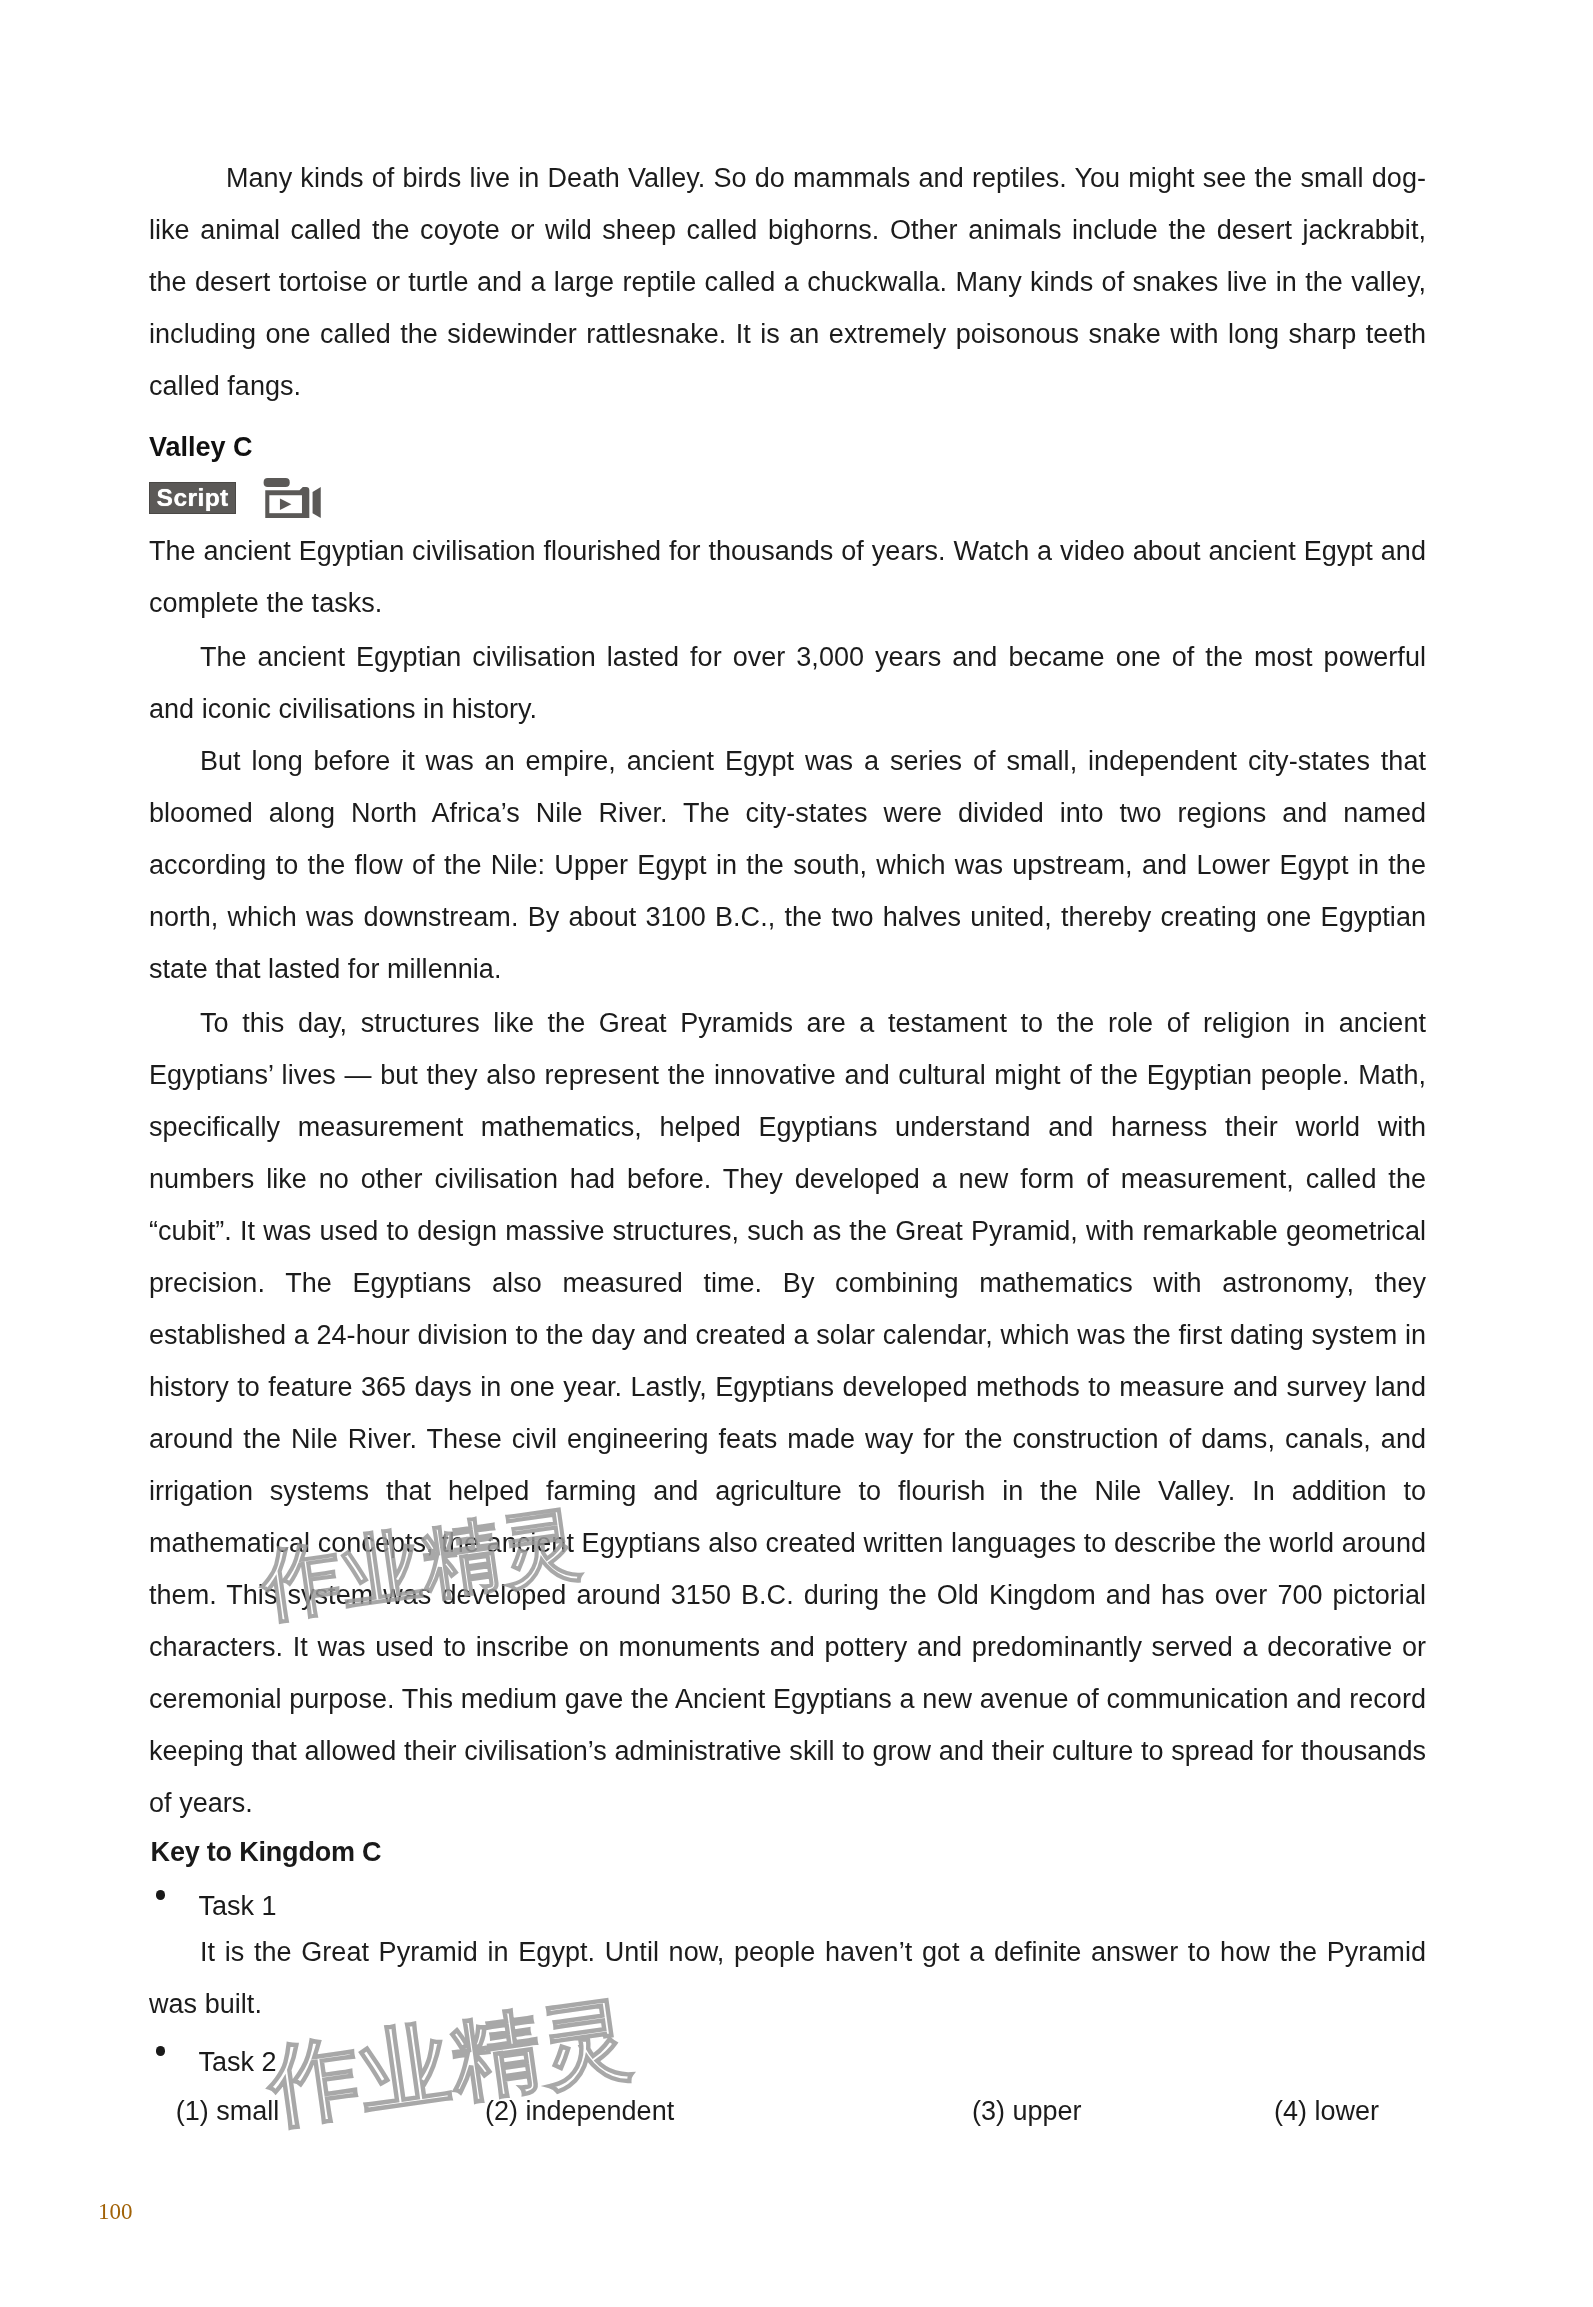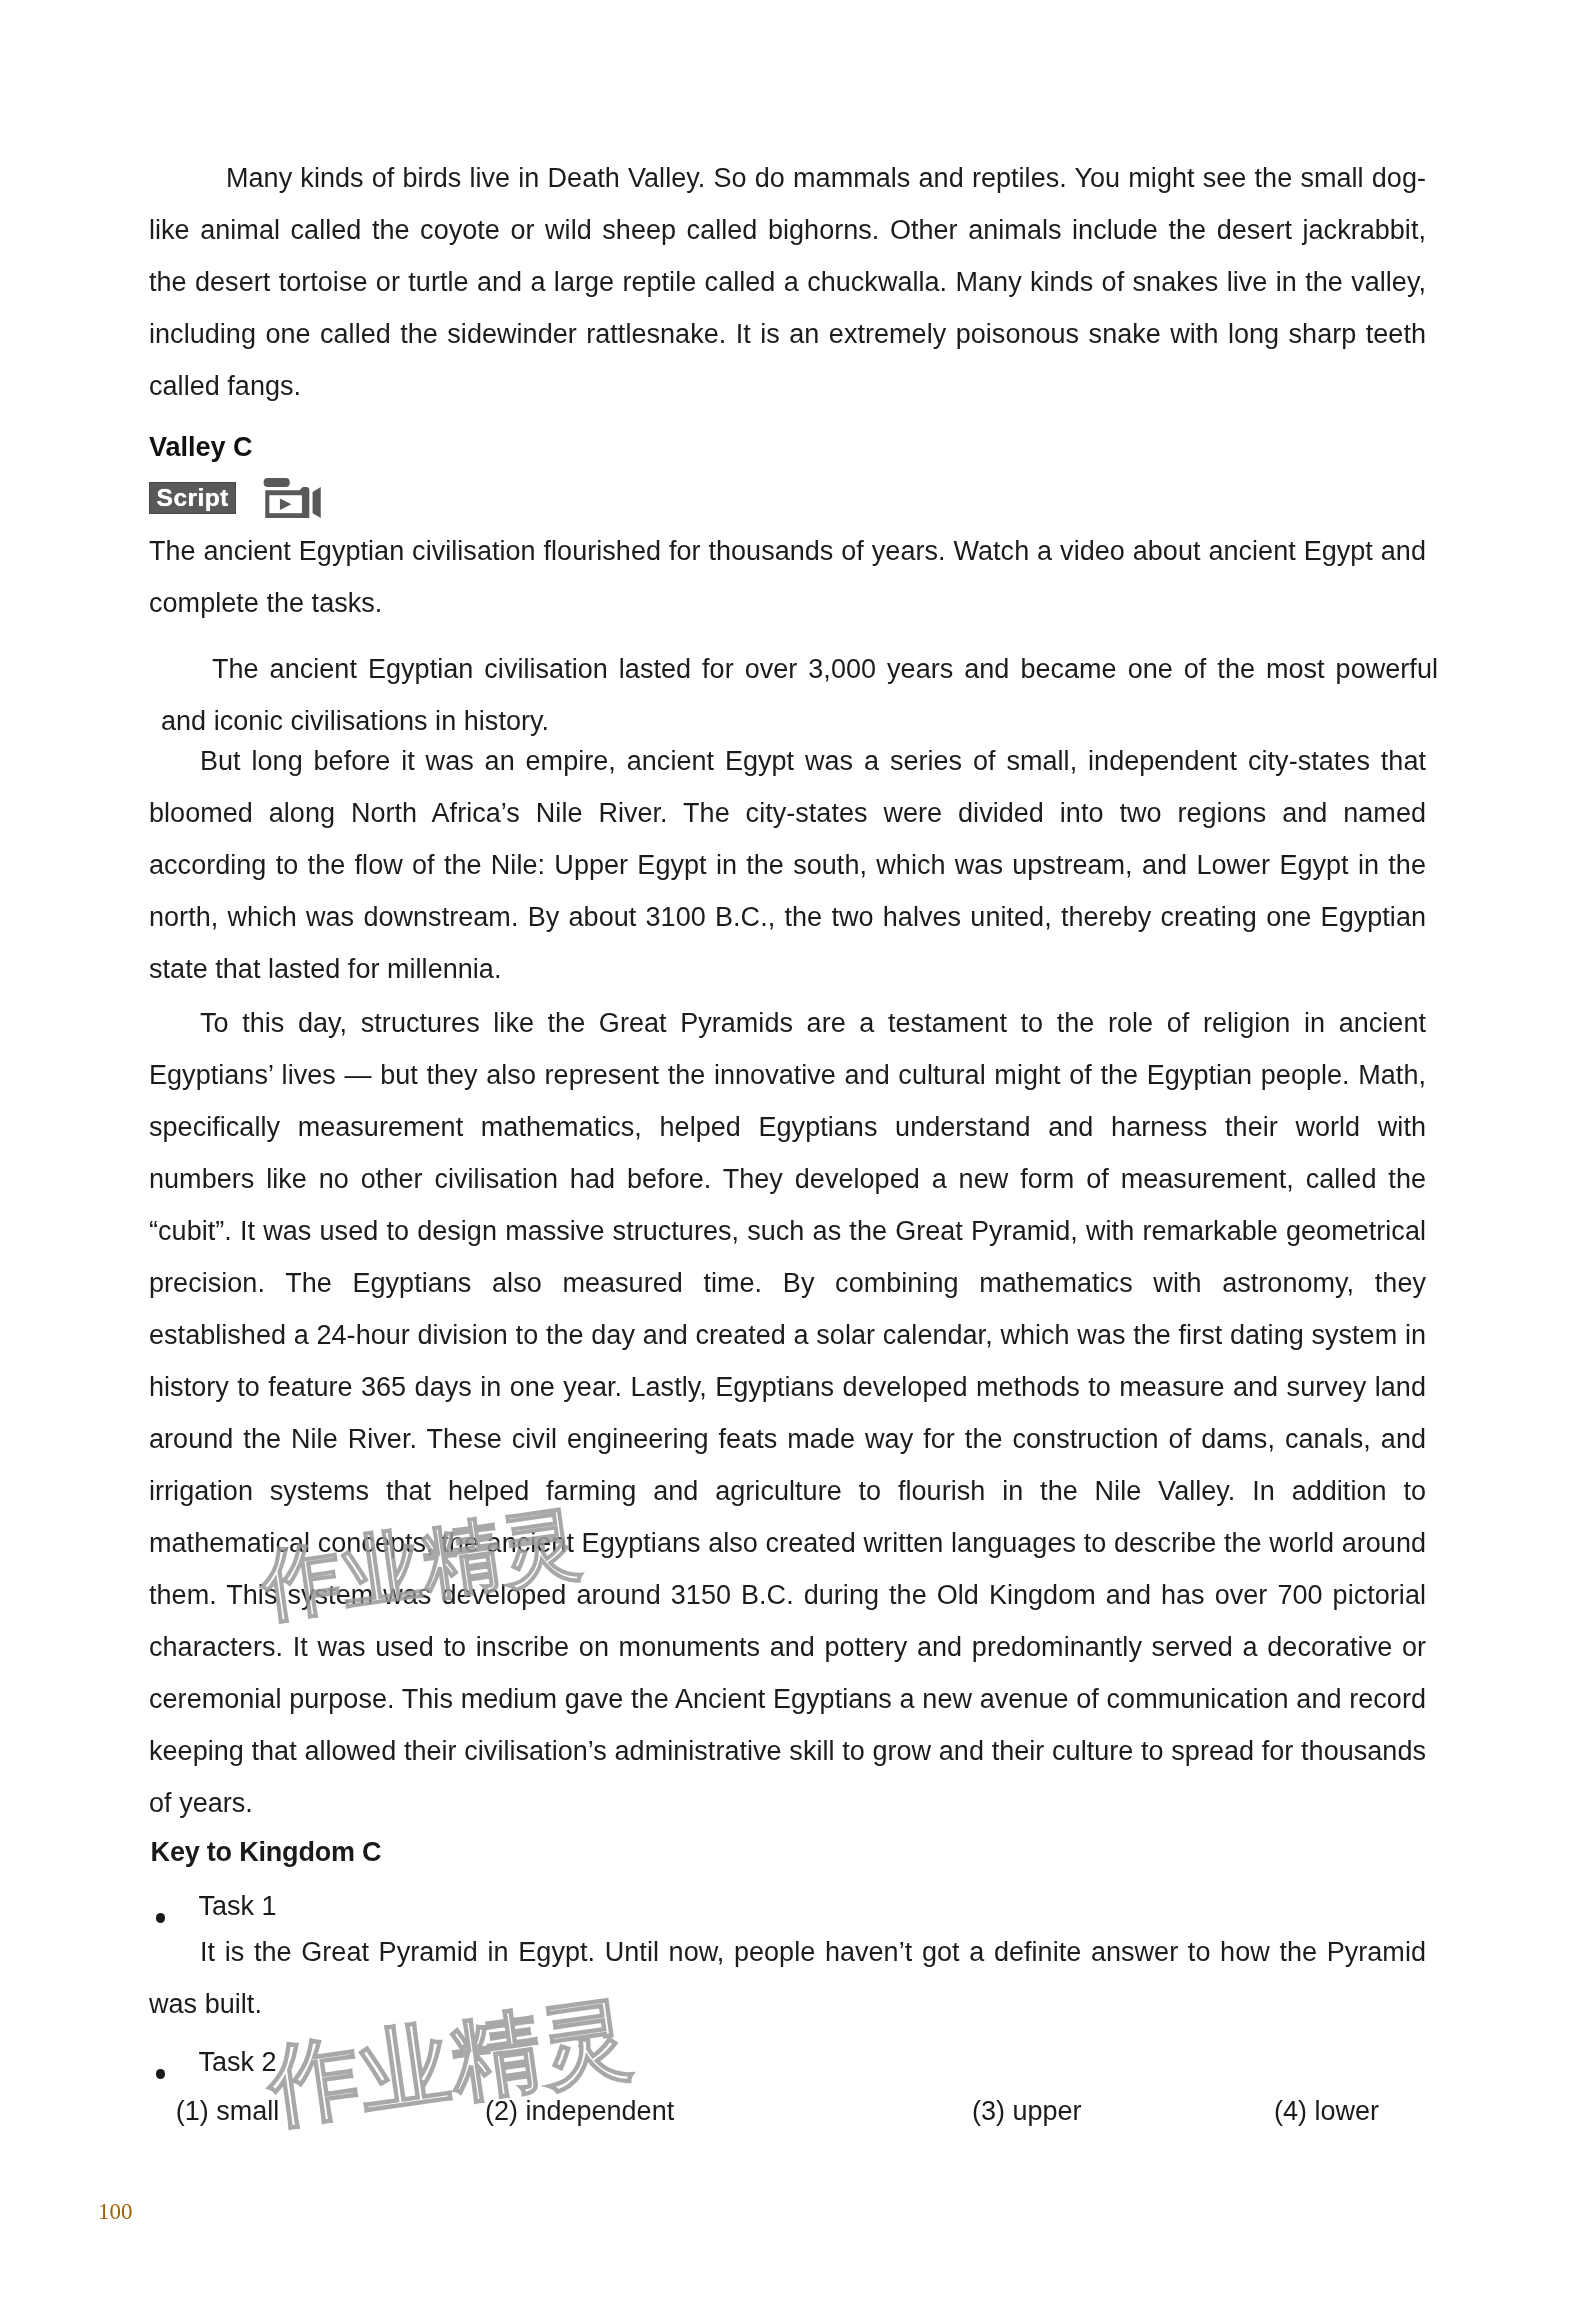--- a/index.html
+++ b/index.html
@@ -78,21 +78,21 @@
       width: 62px;
       height: 43px;
       display: block;
     }
     .task-row {
       position: absolute;
       left: 6.6px;
       font-size: 27px;
       line-height: 33px;
       display: flex;
-      align-items: flex-end;
+      align-items: flex-start;
       color: #1a1a1a;
     }
     .bullet {
       width: 9.9px;
       height: 9.9px;
       border-radius: 50%;
       background: #1a1a1a;
       margin-right: 33px;
     }
     .task-label { font-weight: 500; }
@@ -143,21 +143,21 @@
       <rect x="2" y="1" width="32" height="11" rx="5" fill="#5b5957"></rect>
       <path d="M4 16 H46 L50 12 H54 Q58 12 58 16 V50 H4 Z" fill="#5b5957"></path>
       <rect x="9" y="22" width="40" height="22" fill="#ffffff"></rect>
       <path d="M22 26 L36 33 L22 40 Z" fill="#5b5957"></path>
       <path d="M62 18 L72 12 V50 L62 44 Z" fill="#5b5957"></path>
     </svg>
   </div>
 
   <p class="para" style="top:525px; margin:0;">The ancient Egyptian civilisation flourished for thousands of years. Watch a video about ancient Egypt and complete the tasks.</p>
 
-  <p class="para indent" style="top:631px; margin:12px;">The ancient Egyptian civilisation lasted for over 3,000 years and became one of the most powerful and iconic civilisations in history.</p>
+  <p class="para indent" style="top:631px; margin:0;">The ancient Egyptian civilisation lasted for over 3,000 years and became one of the most powerful and iconic civilisations in history.</p>
 
   <p class="para indent" style="top:735px; margin:0;">But long before it was an empire, ancient Egypt was a series of small, independent city-states that bloomed along North Africa’s Nile River. The city-states were divided into two regions and named according to the flow of the Nile: Upper Egypt in the south, which was upstream, and Lower Egypt in the north, which was downstream. By about 3100 B.C., the two halves united, thereby creating one Egyptian state that lasted for millennia.</p>
 
   <p class="para indent" style="top:997px; margin:0;">To this day, structures like the Great Pyramids are a testament to the role of religion in ancient Egyptians’ lives — but they also represent the innovative and cultural might of the Egyptian people. Math, specifically measurement mathematics, helped Egyptians understand and harness their world with numbers like no other civilisation had before. They developed a new form of measurement, called the “cubit”. It was used to design massive structures, such as the Great Pyramid, with remarkable geometrical precision. The Egyptians also measured time. By combining mathematics with astronomy, they established a 24-hour division to the day and created a solar calendar, which was the first dating system in history to feature 365 days in one year. Lastly, Egyptians developed methods to measure and survey land around the Nile River. These civil engineering feats made way for the construction of dams, canals, and irrigation systems that helped farming and agriculture to flourish in the Nile Valley. In addition to mathematical concepts, the ancient Egyptians also created written languages to describe the world around them. This system was developed around 3150 B.C. during the Old Kingdom and has over 700 pictorial characters. It was used to inscribe on monuments and pottery and predominantly served a decorative or ceremonial purpose. This medium gave the Ancient Egyptians a new avenue of communication and record keeping that allowed their civilisation’s administrative skill to grow and their culture to spread for thousands of years.</p>
 
   <div class="key-heading" style="top:1836px;">Key to Kingdom C</div>
 
   <div class="task-row" style="top:1890px;">
     <span class="bullet"></span>
     <span class="task-label">Task 1</span>

